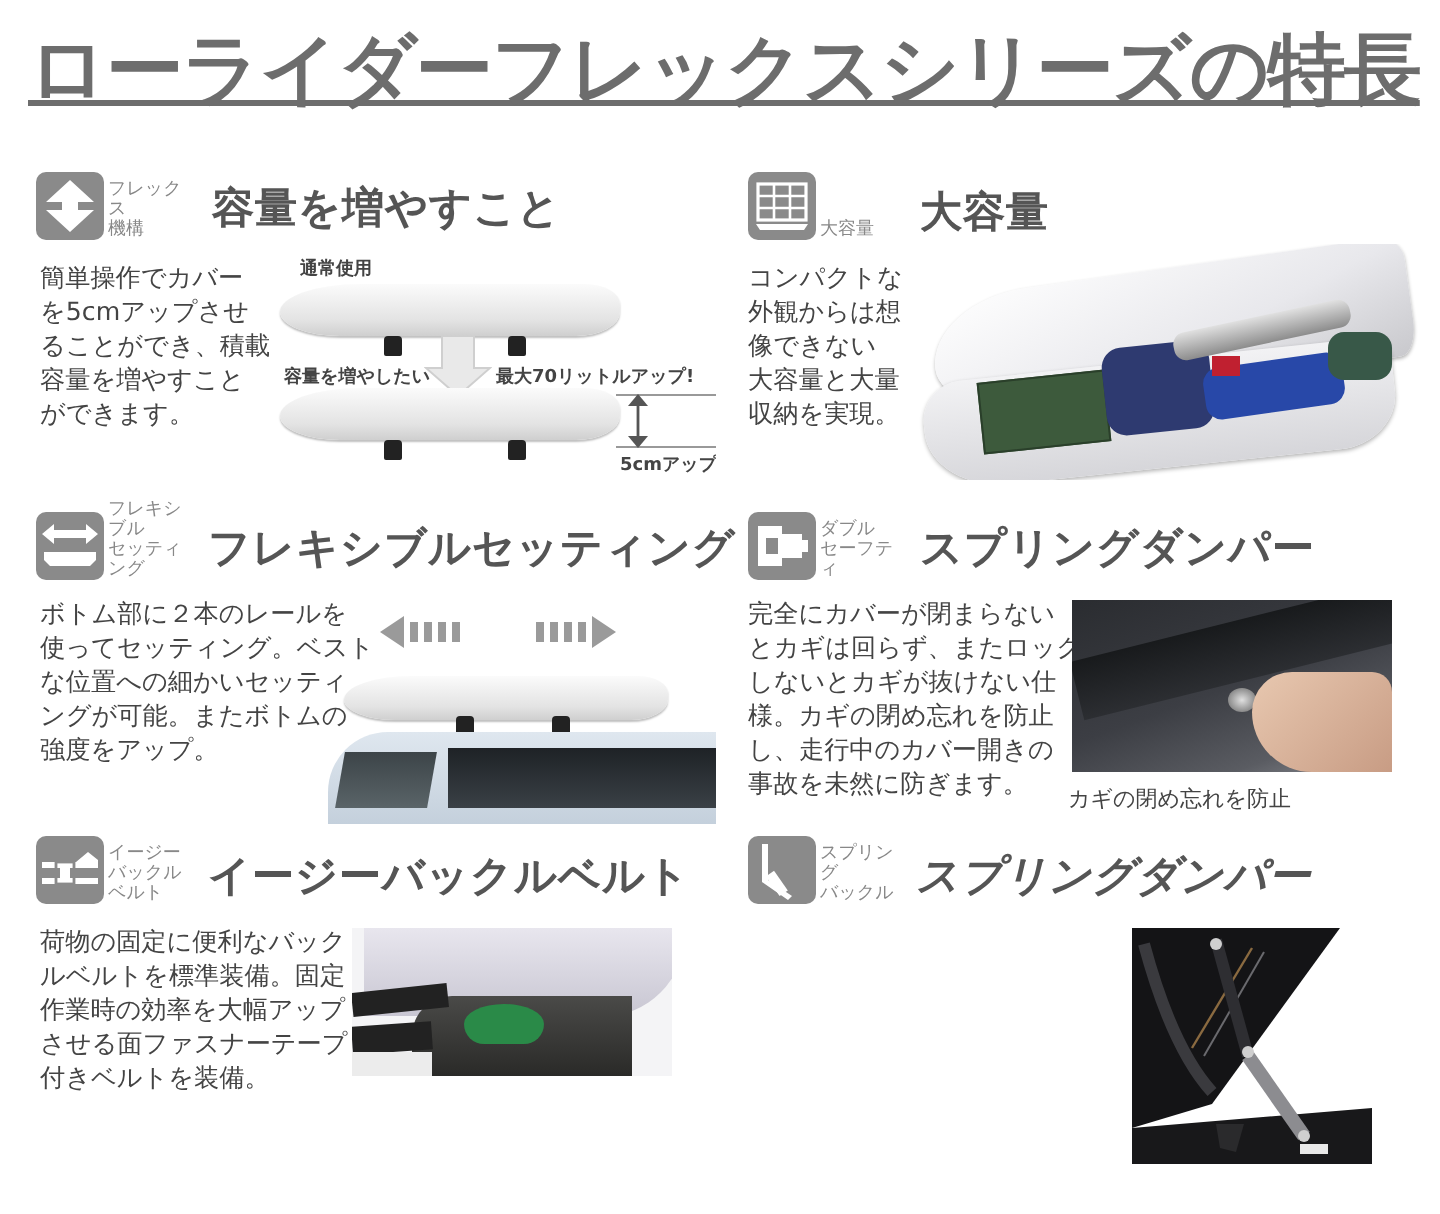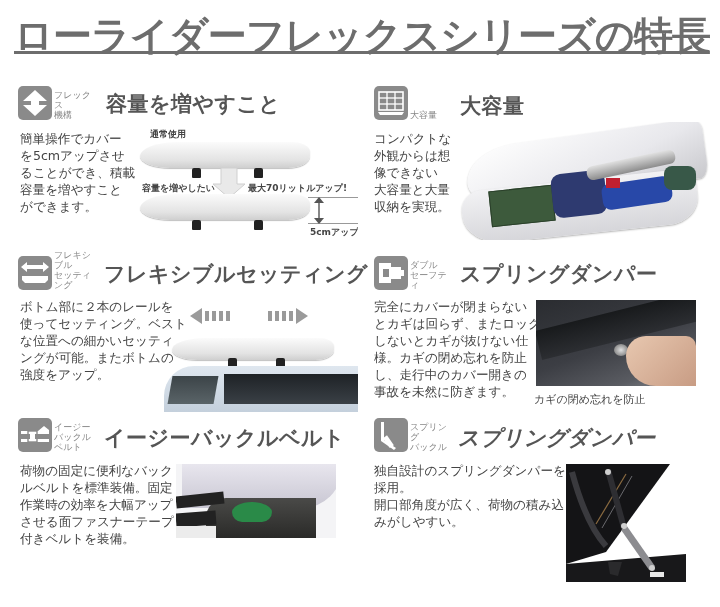--- a/index.html
+++ b/index.html
@@ -230,24 +230,20 @@
     <div class="icon-box">
       <svg width="34" height="34" viewBox="0 0 34 34">
         <path d="M7 4 L10 4 L10 22 L22 30 L20 32 L7 23 Z" fill="#fff"></path>
         <rect x="12" y="18" width="5" height="12" fill="#fff" transform="rotate(-35 14 24)"></rect>
       </svg>
     </div>
     <div class="icon-label">スプリング
 バックル</div>
   </div>
   <div class="heading" style="left:84px; top:12px;font-style:italic;">スプリングダンパー</div>
-  <div class="body-text" style="left:0px; top:50px;">独自設計のスプリングダンパーを
-採用。
-開口部角度が広く、荷物の積み込
-みがしやすい。</div>
 
   <div class="photo" style="left:192px; top:52px; width:120px; height:118px;">
     <svg width="120" height="118" viewBox="0 0 120 118">
       <polygon points="0,0 104,0 40,88 0,100" fill="#141416"></polygon>
       <path d="M6 8 Q20 60 40 82" stroke="#3a3a3e" stroke-width="6" fill="none"></path>
       <path d="M60 10 L30 60" stroke="#8a6a40" stroke-width="1.2" fill="none"></path>
       <path d="M66 12 L36 64" stroke="#6a6a6e" stroke-width="1" fill="none"></path>
       <polygon points="0,100 120,90 120,118 0,118" fill="#18181a"></polygon>
       <polygon points="42,98 56,98 52,112 44,110" fill="#2a2a2c"></polygon>
       <line x1="42" y1="6" x2="58" y2="64" stroke="#2e2e32" stroke-width="6"></line>

